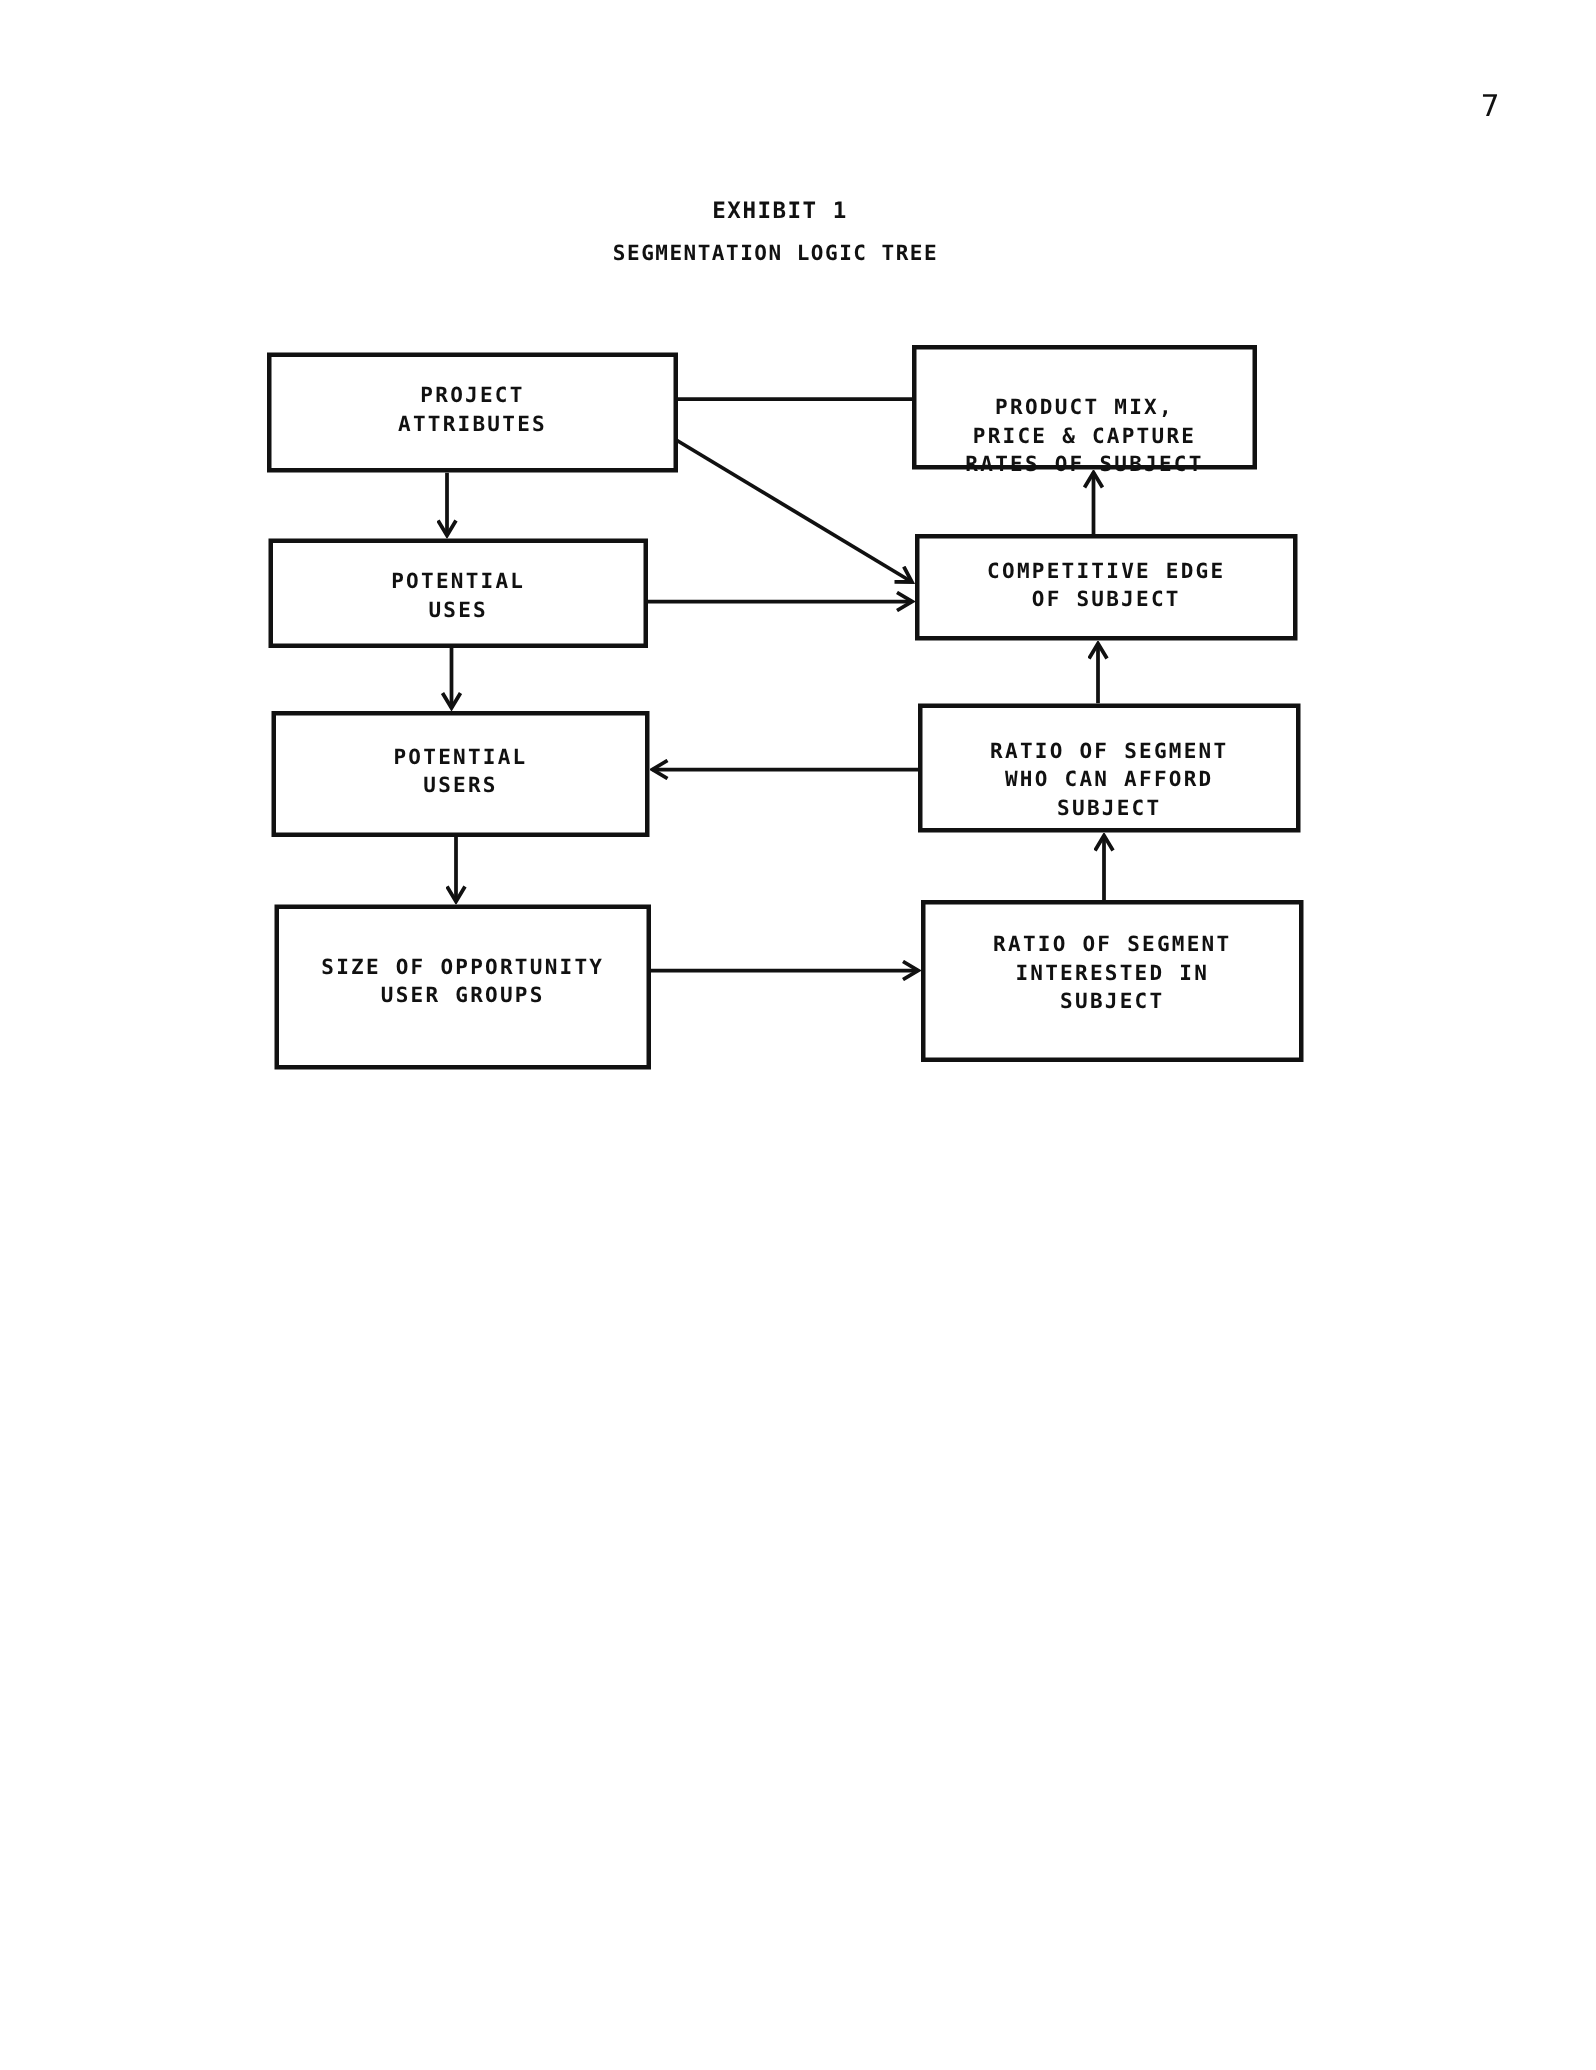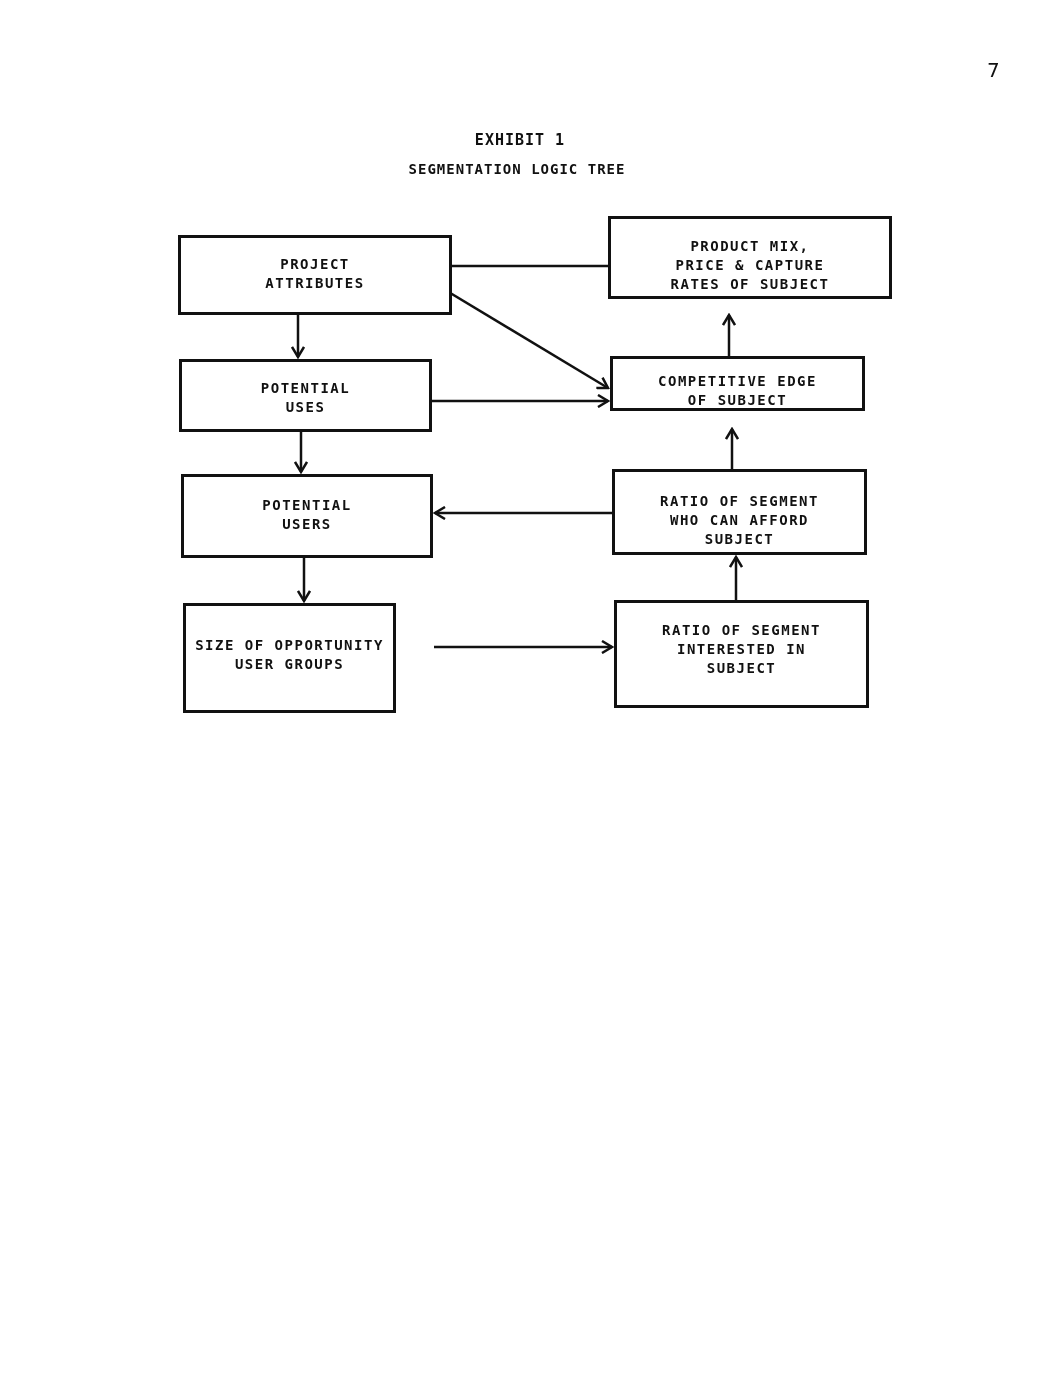--- a/index.html
+++ b/index.html
@@ -50,30 +50,30 @@
 ATTRIBUTES</span>
 </div>
 <div class="box" style="left:179px;top:359px;width:253px;height:73px;padding-top:17px;">
   <span class="box-label">POTENTIAL
 USES</span>
 </div>
 <div class="box" style="left:181px;top:474px;width:252px;height:84px;padding-top:19px;">
   <span class="box-label">POTENTIAL
 USERS</span>
 </div>
-<div class="box" style="left:183px;top:603px;width:213px;height:110px;padding-top:30px;">
+<div class="box" style="left:183px;top:603px;width:251px;height:110px;padding-top:30px;">
   <span class="box-label">SIZE OF OPPORTUNITY
 USER GROUPS</span>
 </div>
-<div class="box" style="left:608px;top:216px;width:284px;height:83px;padding-top:18px;">
+<div class="box" style="left:608px;top:230px;width:230px;height:83px;padding-top:30px;">
   <span class="box-label">PRODUCT MIX,
 PRICE &amp; CAPTURE
 RATES OF SUBJECT</span>
 </div>
-<div class="box" style="left:610px;top:356px;width:255px;height:55px;padding-top:13px;">
+<div class="box" style="left:610px;top:356px;width:255px;height:71px;padding-top:13px;">
   <span class="box-label">COMPETITIVE EDGE
 OF SUBJECT</span>
 </div>
 <div class="box" style="left:612px;top:469px;width:255px;height:86px;padding-top:20px;">
   <span class="box-label">RATIO OF SEGMENT
 WHO CAN AFFORD
 SUBJECT</span>
 </div>
 <div class="box" style="left:614px;top:600px;width:255px;height:108px;padding-top:18px;">
   <span class="box-label">RATIO OF SEGMENT

